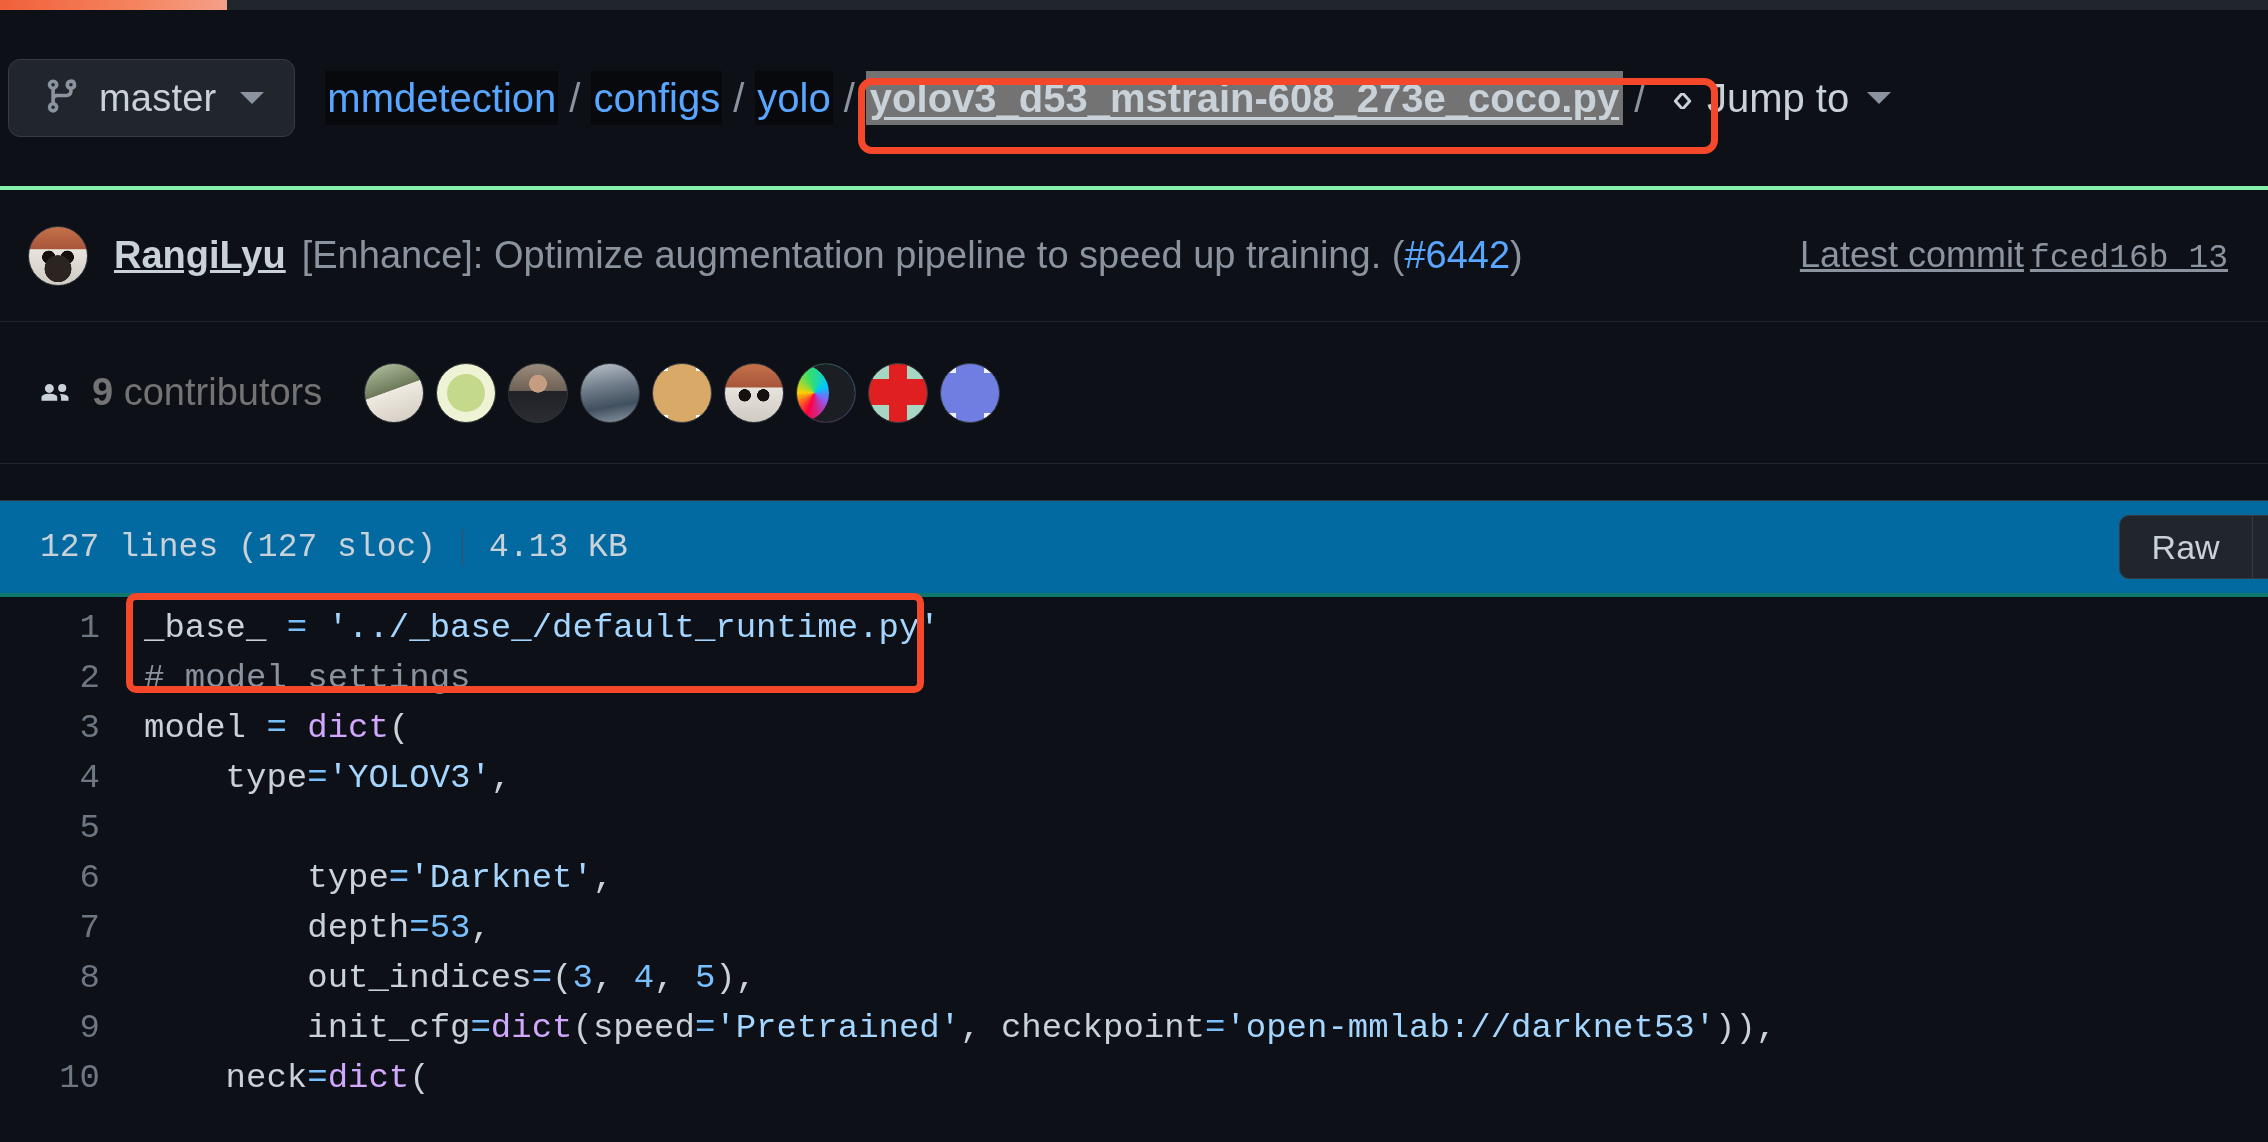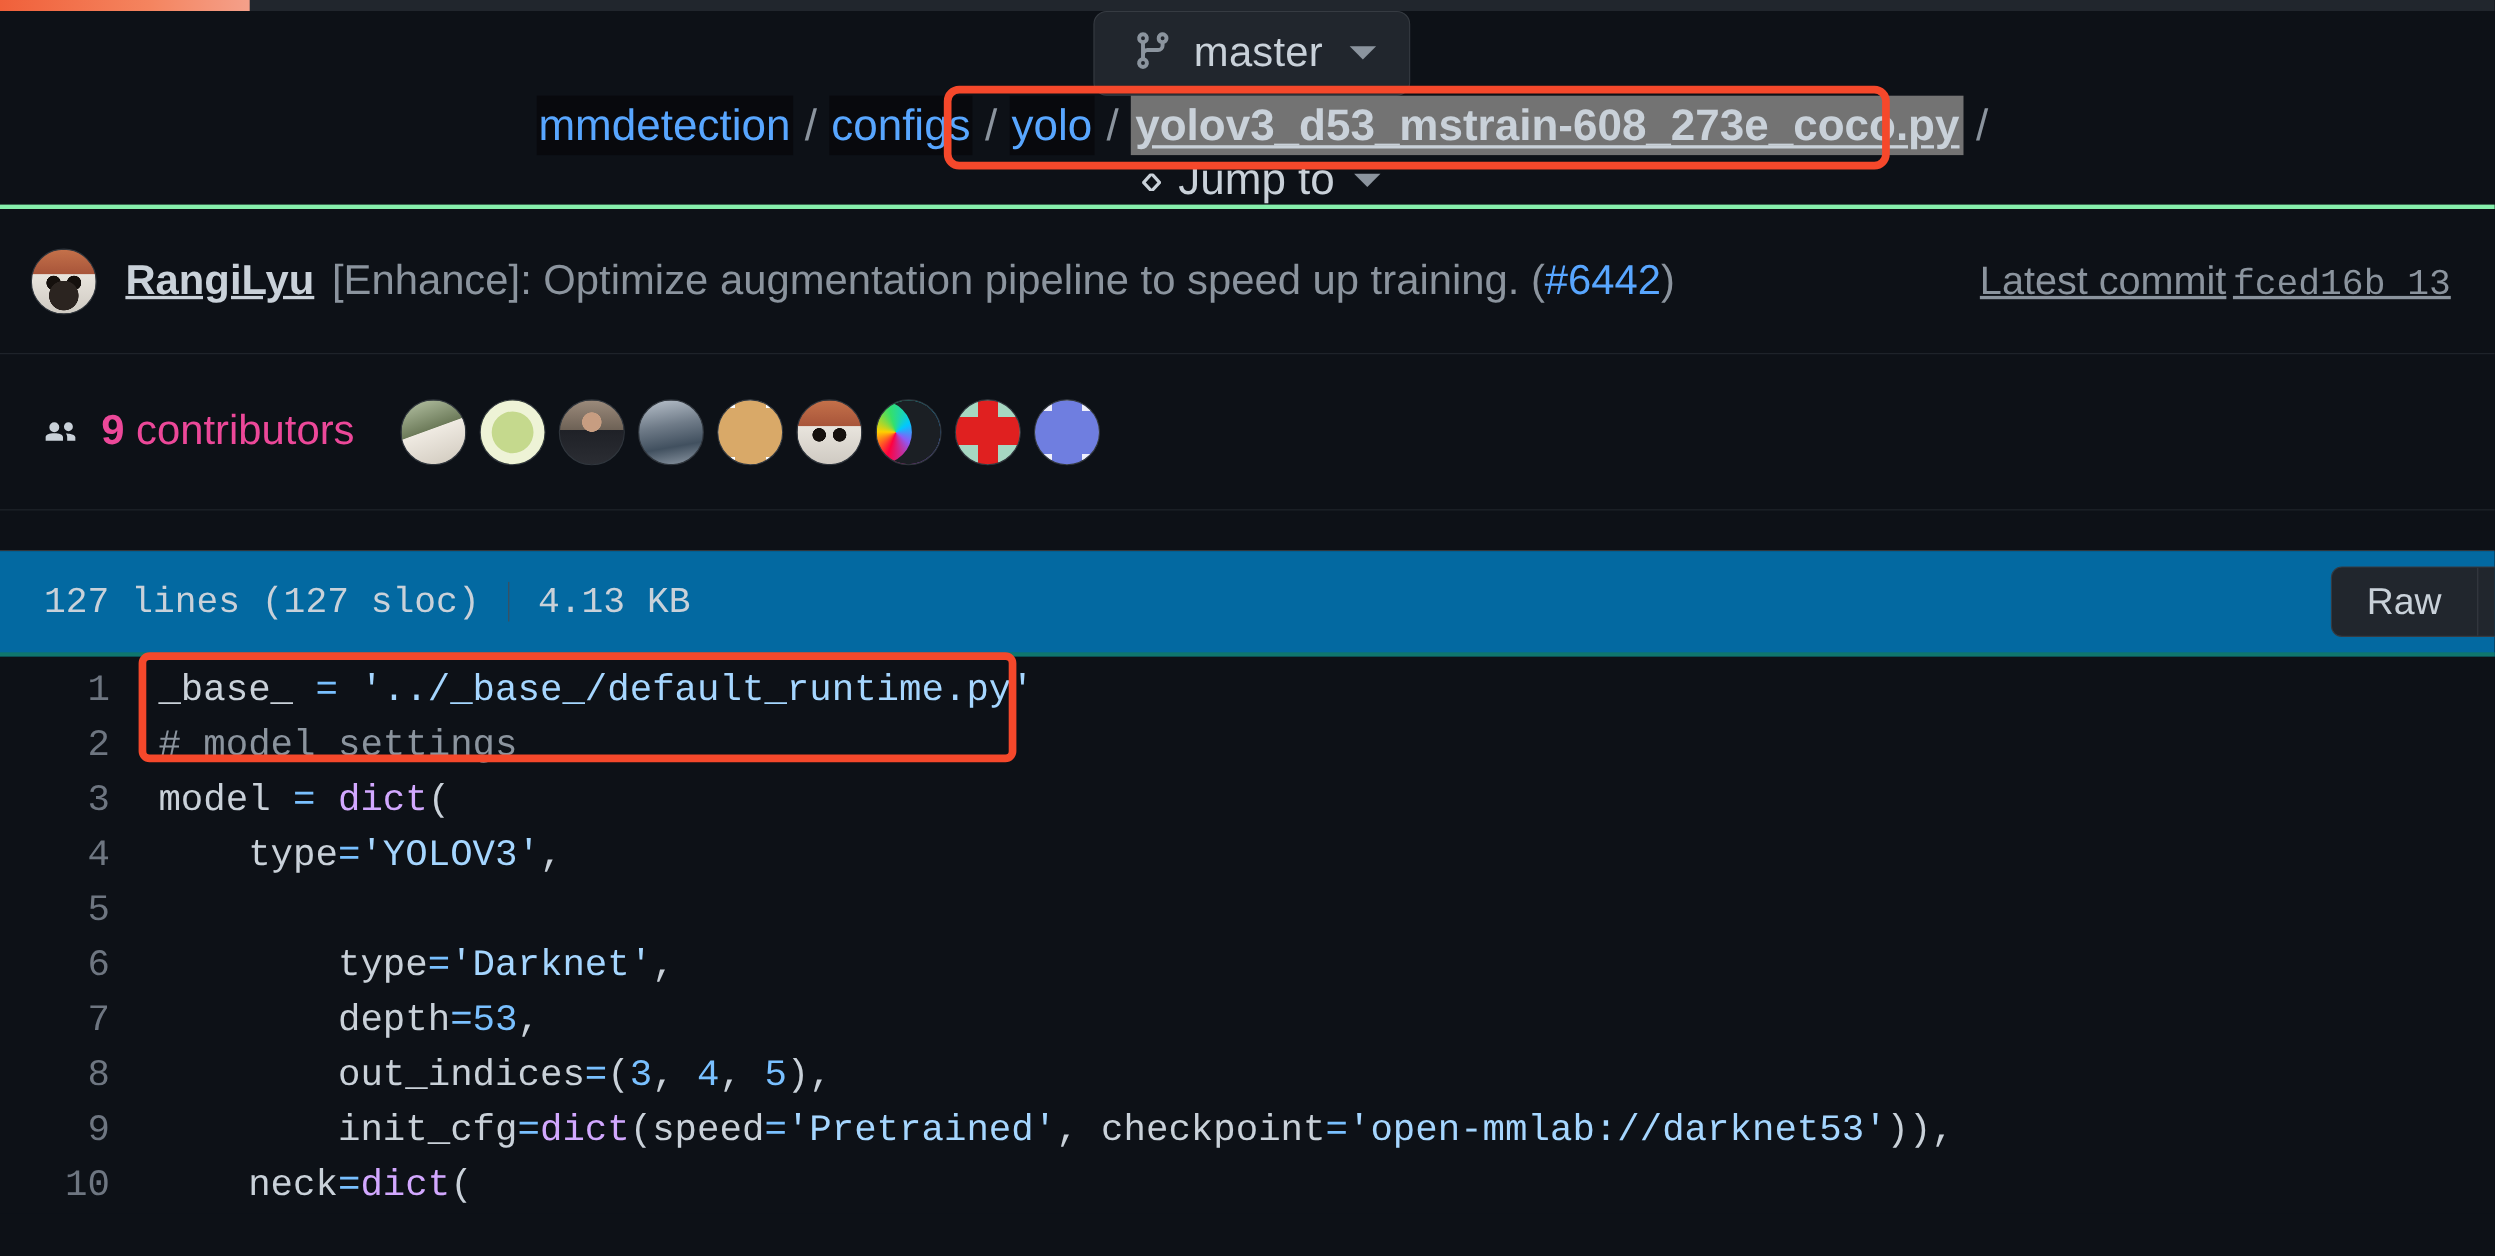--- a/index.html
+++ b/index.html
@@ -33,21 +33,20 @@
   
   #breadcrumb-row {
     position: absolute;
     top: 10px; left: 0;
     width: 2268px;
     height: 176px;
     display: flex;
     align-items: center;
     padding-left: 8px;
     box-sizing: border-box;
-    flex-direction: column;
   }
   #branch-button {
     display: flex;
     align-items: center;
     gap: 18px;
     background: #21262d;
     border: 1px solid #363b42;
     border-radius: 12px;
     height: 78px;
     padding: 0 30px 0 34px;
@@ -185,21 +184,21 @@
     padding-left: 34px;
     box-sizing: border-box;
     border-bottom: 1px solid #21262d;
   }
   #contributors-icon {
     width: 42px; height: 34px;
     position: relative;
     flex: 0 0 auto;
     margin-right: 16px;
   }
-  #contributors-label { font-size: 38px; color: #ec4899; }
+  #contributors-label { font-size: 38px; color: #737373; }
   #contributors-label b { font-weight: bold; }
   #avatar-stack { display: flex; margin-left: 42px; gap: 12px; }
   .contrib-avatar {
     width: 58px; height: 58px;
     border-radius: 50%;
     border: 1px solid #30363d;
     flex: 0 0 auto;
   }
 
   

